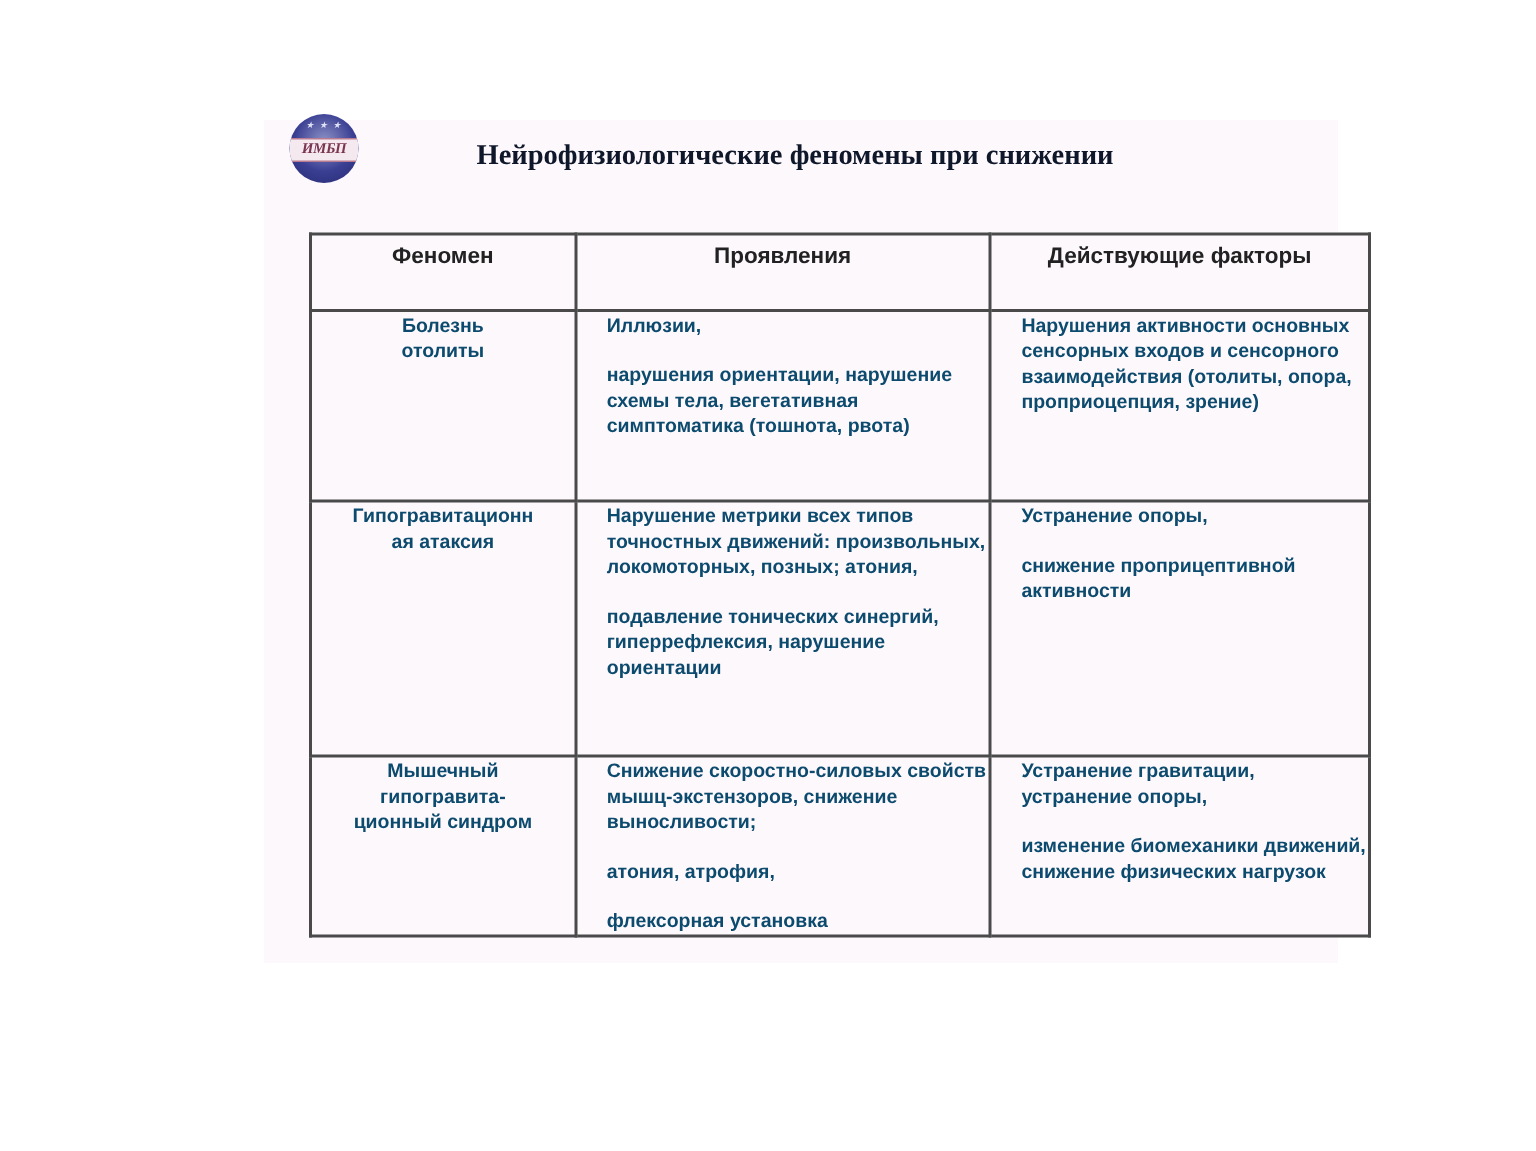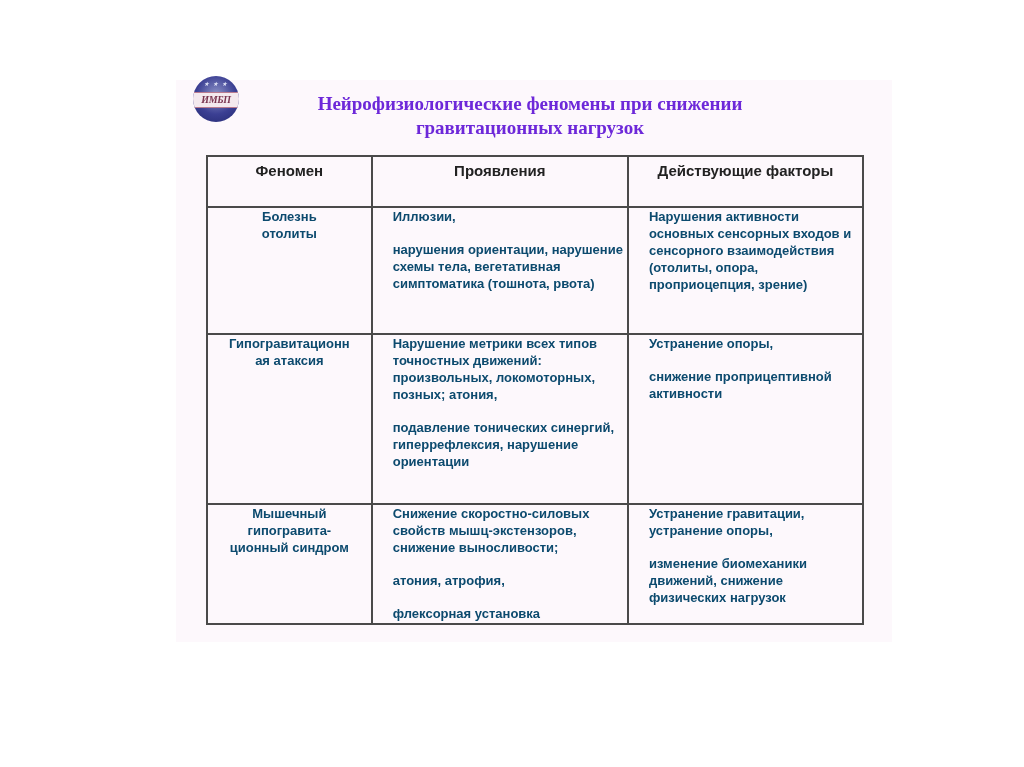--- a/index.html
+++ b/index.html
@@ -29,25 +29,25 @@
     .logo .stars {
       position: absolute; left: 0; right: 0; top: 5px; text-align: center;
       color: #dfe2f5; font-size: 6px; line-height: 6px; letter-spacing: 1px;
     }
     .title {
       position: absolute; left: 250px; top: 92px; width: 560px;
       text-align: center;
       font-family: "Liberation Serif", serif;
       font-weight: bold;
       font-size: 19px; line-height: 24px;
-      color: #6d28d9;
+      color: #0f172a;
     }
     table.main {
       position: absolute; left: 206px; top: 155px;
-      width: 658px; height: 470px;
+      width: 708px; height: 470px;
       border-collapse: collapse;
       background: #fdf8fc;
     }
     table.main td, table.main th {
       border: 2px solid #4a4a4a;
       vertical-align: top;
       color: #0c4a6e;
       font-size: 13px;
       line-height: 17px;
       font-weight: bold;
@@ -75,21 +75,20 @@
 
 <div class="slide-bg"></div>
 
 <div class="logo">
   <div class="stars">★ ★ ★</div>
   <div class="band">ИМБП</div>
 </div>
 
 <div class="title">
   <div>Нейрофизиологические феномены при снижении</div>
-  <div>гравитационных нагрузок</div>
 </div>
 
 <table class="main">
   <tbody>
       <tr>
     <th class="c1">Феномен</th>
     <th class="c2">Проявления</th>
     <th class="c3">Действующие факторы</th>
   </tr>
 

